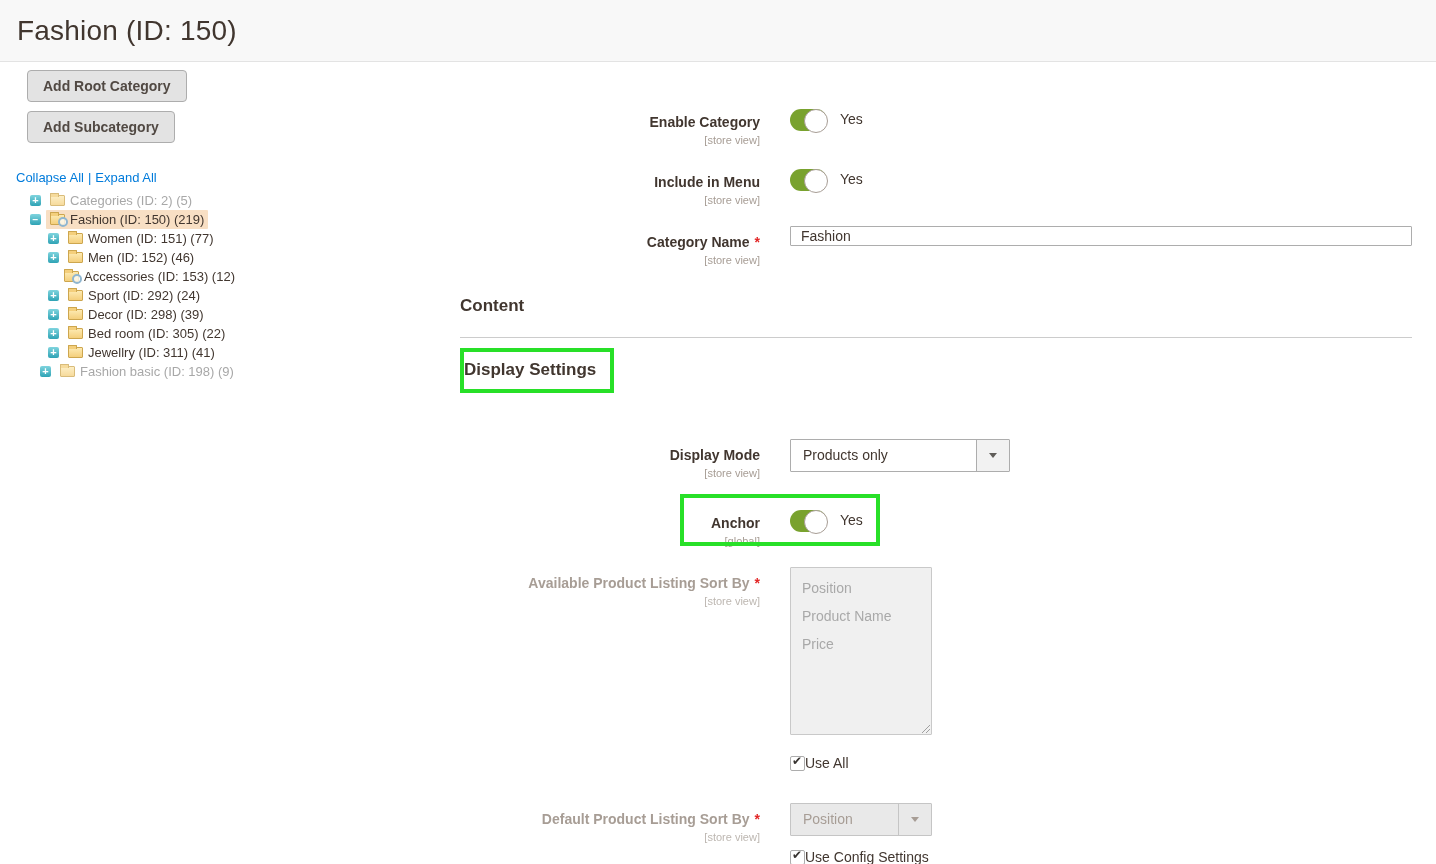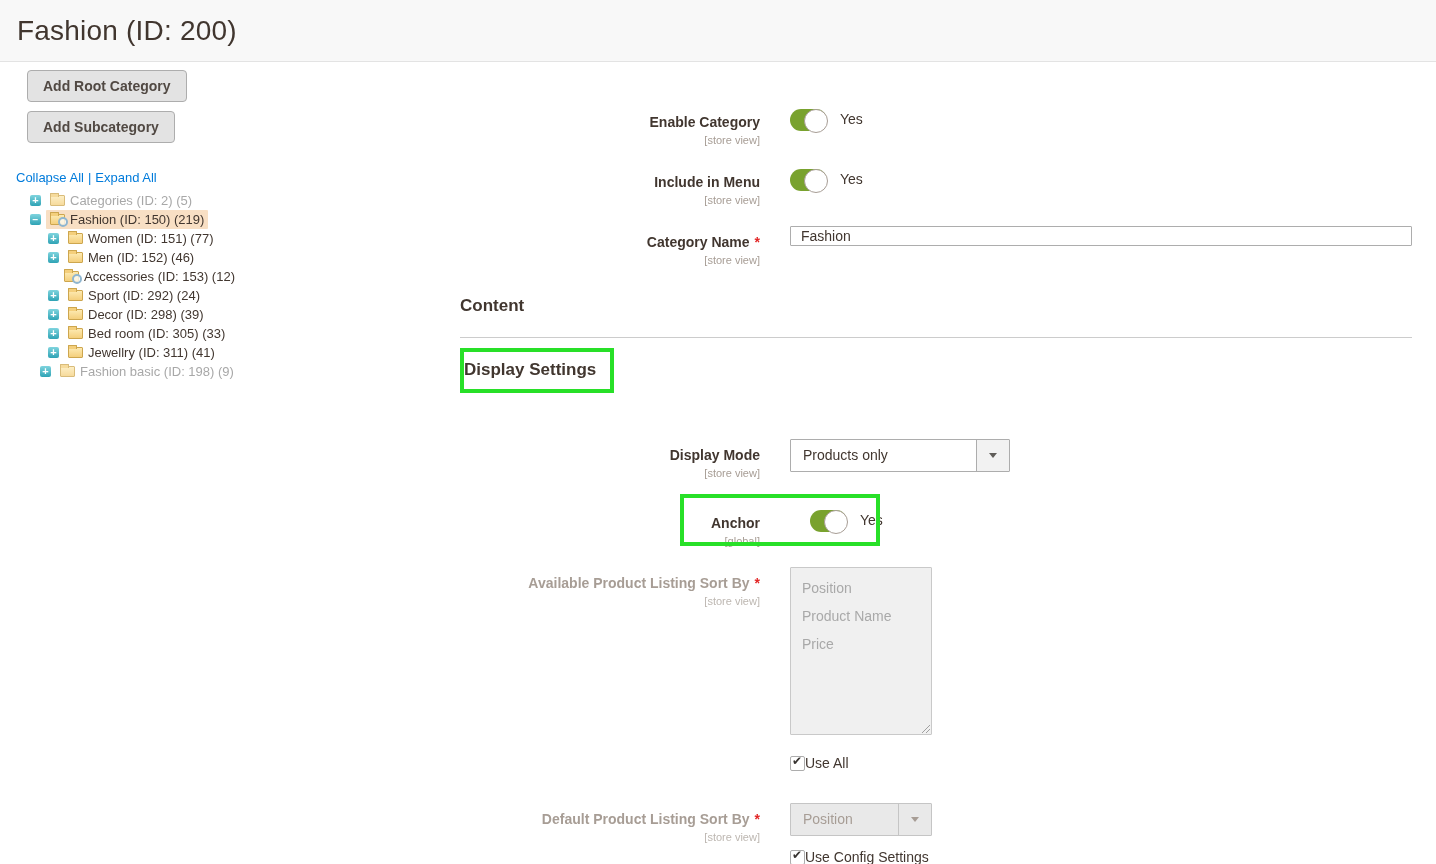--- a/index.html
+++ b/index.html
@@ -80,21 +80,21 @@
     border-right:4px solid transparent;border-top:5px solid #5f5d59;}
   .select.disabled{background:#e9e9e9;border-color:#c5c5c5;cursor:default;}
   .select.disabled .sel-text{color:var(--muted);}
   .select.disabled .sel-arrow{background:#e9e9e9;border-left-color:#c5c5c5;}
   .select.disabled .sel-arrow i{border-top-color:#a79d95;}
   .w210{width:220px;} .w142{width:142px;}
   .row-display-mode{margin-top:46px;margin-bottom:28px;}
   
   .anchor-outline{position:absolute;left:220px;top:-13px;width:200px;height:52px;
     border:4px solid var(--annotation);pointer-events:none;z-index:2;}
-  .row-anchor{gap:20px;}
+  .row-anchor{}
   
   .multiselect{width:142px;height:168px;background:#f0f0f0;border:1px solid #c9c9c9;
     border-radius:1px;position:relative;padding:6px 0;}
   .multiselect li{list-style:none;font-size:14px;color:#a9a9a9;line-height:28px;padding:0 11px;}
   .resize-handle{position:absolute;right:1px;bottom:1px;width:10px;height:10px;
     background:repeating-linear-gradient(135deg,transparent 0 2px,#a0a0a0 2px 3px);
     clip-path:polygon(100% 0,100% 100%,0 100%);cursor:nwse-resize;}
   
   .check-row{display:flex;align-items:center;margin-top:20px;}
   .checkbox{width:15px;height:15px;border:1px solid var(--border);border-radius:2px;
@@ -103,21 +103,21 @@
     color:#373330;}
   .check-label{font-size:14px;color:var(--text);margin-left:0;}
   .row-default-sort{margin-top:32px;margin-bottom:0;}
   .stacked{flex-direction:column;align-items:flex-start;}
   .ms-usecfg{margin-top:13px;}
 </style>
 </head>
 <body>
 
 <header class="page-header">
-  <h1 class="page-title">Fashion (ID: 200)</h1>
+  <h1 class="page-title">Fashion (ID: 150)</h1>
 </header>
 
 <div class="main">
 
   <div class="left-col">
     <button class="btn">Add Root Category</button>
     <button class="btn">Add Subcategory</button>
 
     <div class="tree-controls">
       <a>Collapse All</a><span class="sep">|</span><a>Expand All</a>
@@ -169,21 +169,21 @@
         <span class="expander plus"></span>
         <span class="node">
             <span class="folder"></span>
           <span class="lbl">Decor (ID: 298) (39)</span>
           </span>
       </div>
       <div class="tree-row lvl1">
         <span class="expander plus"></span>
         <span class="node">
             <span class="folder"></span>
-          <span class="lbl">Bed room (ID: 305) (33)</span>
+          <span class="lbl">Bed room (ID: 305) (22)</span>
           </span>
       </div>
       <div class="tree-row lvl1">
         <span class="expander plus"></span>
         <span class="node">
             <span class="folder"></span>
           <span class="lbl">Jewellry (ID: 311) (41)</span>
           </span>
       </div>
       <div class="tree-row lvl0b dimmed">

